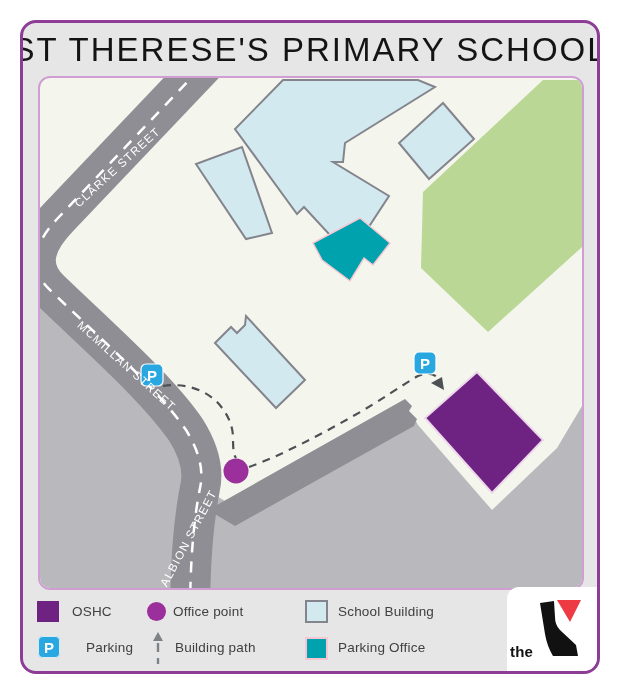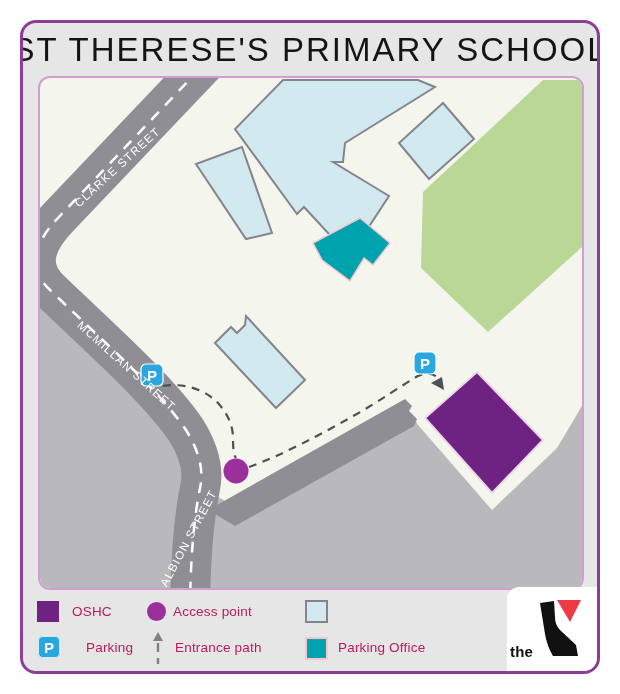--- a/index.html
+++ b/index.html
@@ -28,21 +28,21 @@
     font-family:"Liberation Sans", sans-serif;
     font-size:11.5px;letter-spacing:1.3px;font-weight:400;
   }
   .p-glyph{
     font-family:"Liberation Sans", sans-serif;font-weight:bold;font-size:15px;
   }
   .legend{
     position:absolute;left:0;top:571px;width:574px;height:77px;
   }
   .legend-label{
-    position:absolute;font-size:13.5px;color:#be185d;letter-spacing:.2px;
+    position:absolute;font-size:13.5px;color:#404040;letter-spacing:.2px;
     height:18px;line-height:18px;white-space:nowrap;text-align:right;
   }
   .swatch{position:absolute;box-sizing:border-box;}
   .p-badge{
     position:absolute;width:22px;height:22px;border-radius:5px;
     display:flex;align-items:center;justify-content:center;
     color:#fff;font-weight:bold;font-size:15px;
     box-shadow:0 0 0 1px rgba(255,255,255,.8) inset;
   }
   .dot{position:absolute;width:19px;height:19px;border-radius:50%;}
@@ -112,29 +112,30 @@
 
     <div class="swatch" style="left: 14px; top: 7px; width: 22px; height: 21px; background: rgb(110, 35, 131);"></div>
     <div class="legend-label" style="left:49px;top:9px;">OSHC</div>
 
     <div class="p-badge" style="left: 15px; top: 42px; background: rgb(41, 167, 224);">
       <span>P</span>
     </div>
     <div class="legend-label" style="left:63px;top:45px;">Parking</div>
 
     <div class="dot" style="left: 124px; top: 8px; background: rgb(155, 47, 155);"></div>
-    <div class="legend-label" style="left:150px;top:9px;">Access point</div>
+    <div class="legend-label" style="left:150px;top:9px;">Office point</div>
 
     <svg width="14" height="32" style="position:absolute;left:128px;top:38px;">
       <polygon points="7,0 12,9 2,9" fill="#7d8286"></polygon>
       <line x1="7" y1="11" x2="7" y2="32" stroke="#7d8286" stroke-width="2.4" stroke-dasharray="9 6"></line>
     </svg>
-    <div class="legend-label" style="left:152px;top:45px;">Entrance path</div>
+    <div class="legend-label" style="left:152px;top:45px;">Building path</div>
 
     <div class="swatch" style="left: 282px; top: 6px; width: 23px; height: 23px; border: 2px solid rgb(132, 132, 140); background: rgb(210, 233, 239);"></div>
+    <div class="legend-label" style="left:315px;top:9px;">School Building</div>
 
     <div class="swatch" style="left: 282px; top: 43px; width: 23px; height: 23px; border: 2px solid rgb(246, 198, 210); background: rgb(0, 162, 173);"></div>
     <div class="legend-label" style="left:315px;top:45px;">Parking Office</div>
   </div>
 
   <div class="logo-patch">
     <span class="logo-the">the</span>
     <svg width="42" height="63" viewBox="0 0 42 63" style="position:absolute;left:32px;top:13px;">
       <path d="M1,3 L15,1 L16,17 Q16,25 21,30 L37,45 L39,56 L14,56 Q8,46 6,34 Z" fill="#111111"></path>
       <path d="M18,0 L42,0 L31,22 Z" fill="#ee3a43"></path>

